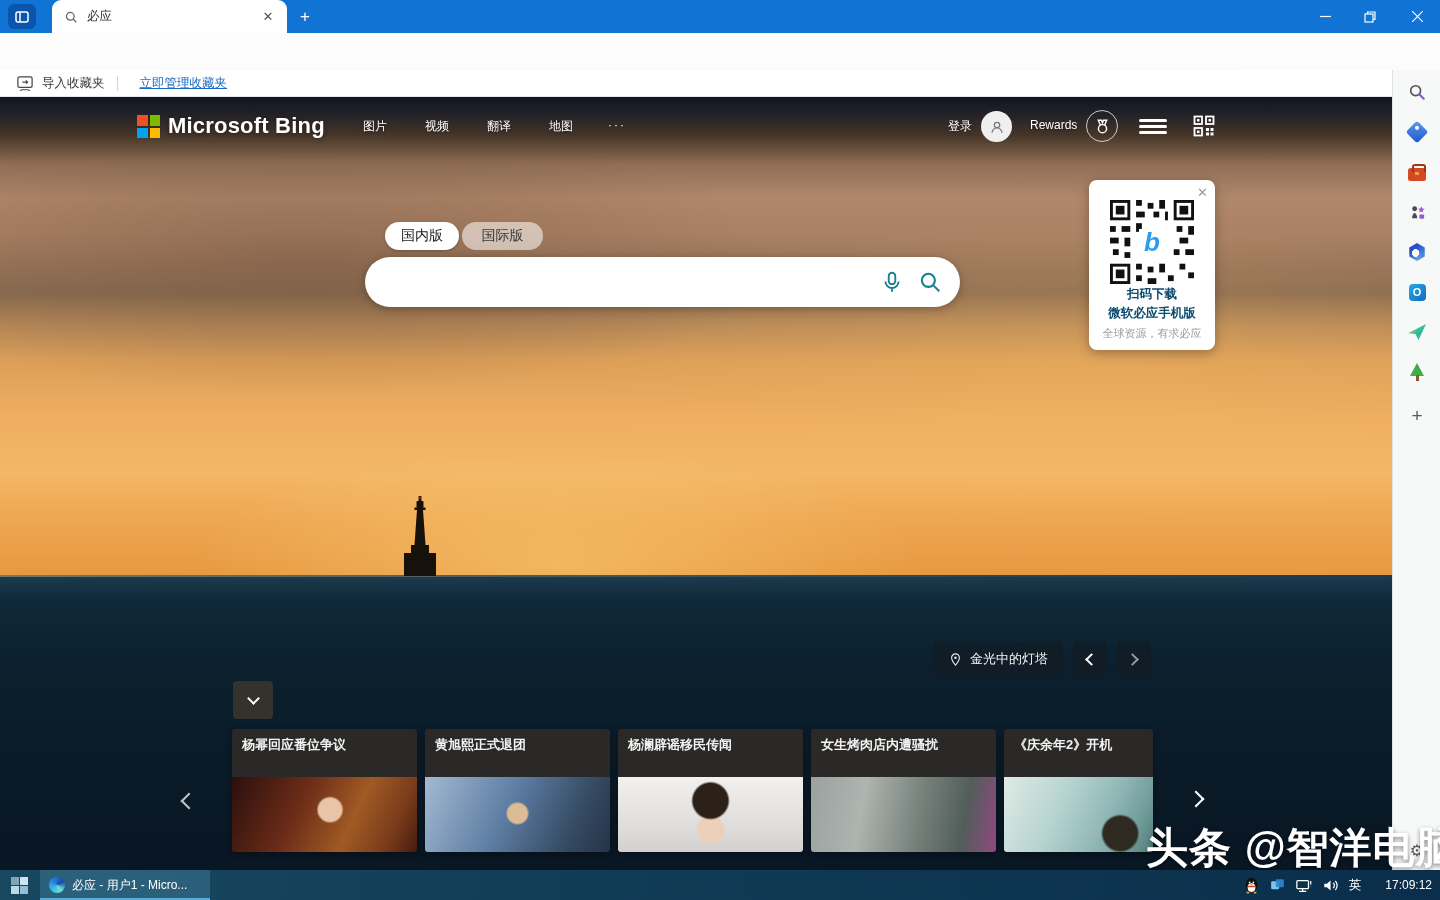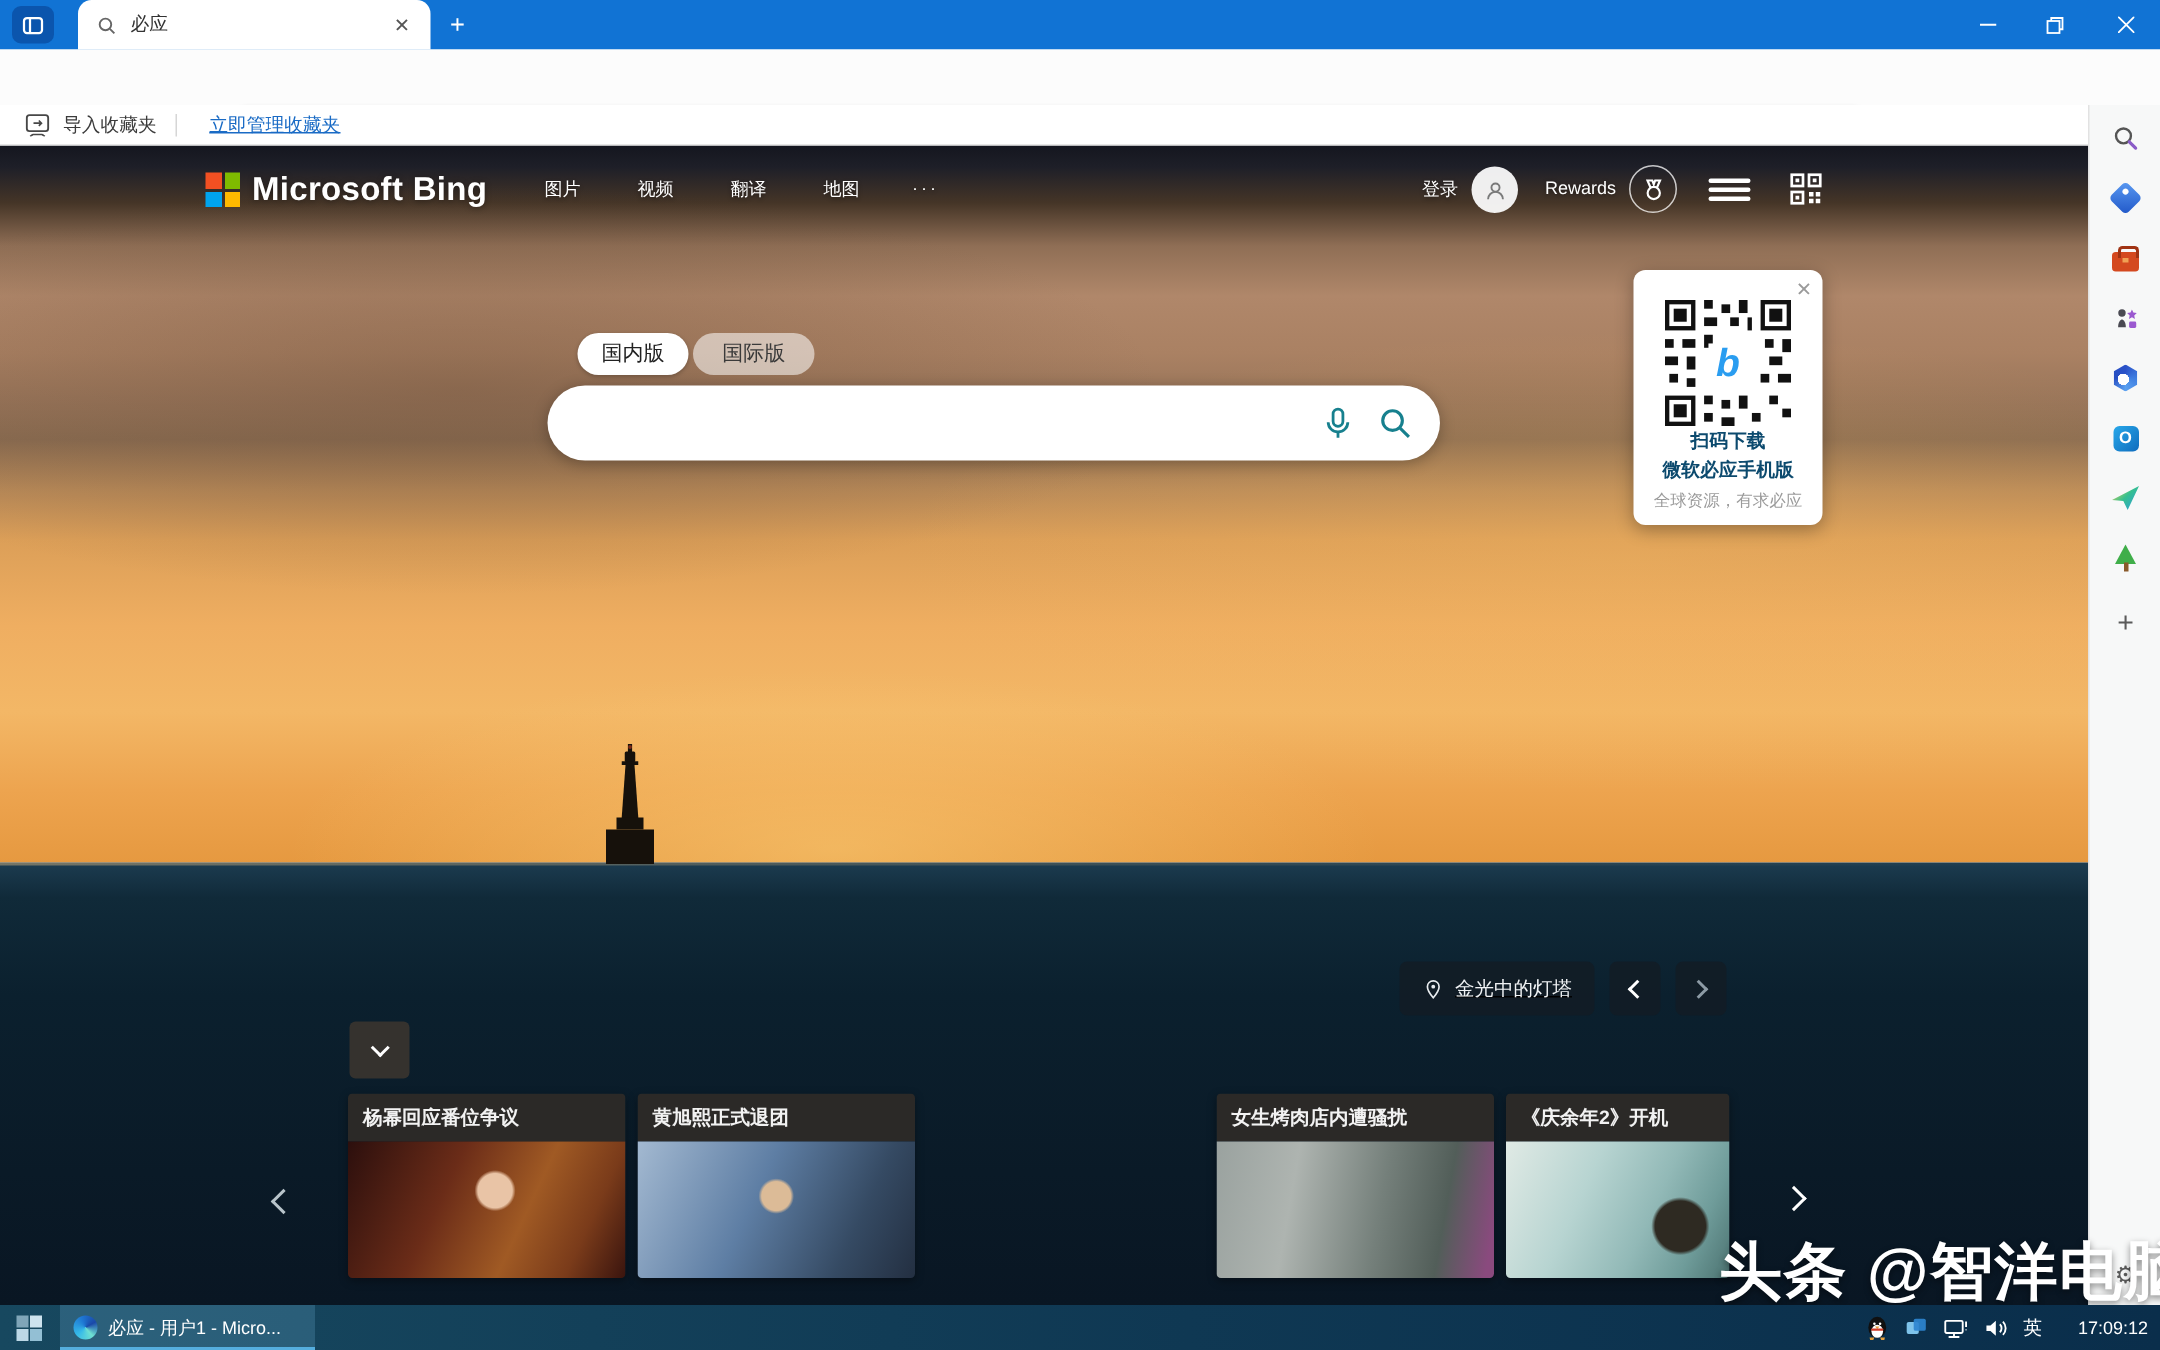--- a/index.html
+++ b/index.html
@@ -65,37 +65,37 @@
   #searchbox .sico { width:24px; height:24px; margin-left:14px; color:#17808e; }
 
   
   #qrpopup { position:absolute; left:1089px; top:83px; width:126px; height:170px; background:#fff; border-radius:8px; box-shadow:0 3px 12px rgba(0,0,0,.3); text-align:center; }
   #qrpopup .close { position:absolute; right:7px; top:5px; font-size:13px; color:#9a9a9a; }
   #qrpopup .l1 { font-size:12.5px; font-weight:bold; color:#0c4a6e; margin-top:2px; }
   #qrpopup .l3 { font-size:11px; color:#9b9b9b; margin-top:4px; }
 
   
   .dkbtn { background:rgba(18,28,36,.82); border-radius:5px; position:absolute; display:flex; align-items:center; justify-content:center; }
-  #locpill { left:933px; top:544px; width:130px; height:36px; gap:7px;text-decoration:underline; }
+  #locpill { left:933px; top:544px; width:130px; height:36px; gap:7px; }
   #locpill span { font-size:13px; color:#f0f3f5; }
   #loc-prev { left:1073px; top:544px; width:34px; height:36px; }
   #loc-next { left:1117px; top:544px; width:34px; height:36px; }
   .chev { display:inline-block; width:9px; height:9px; border-right:2px solid #fff; border-bottom:2px solid #fff; }
   .chev.left { transform:rotate(135deg); margin-left:3px; }
   .chev.right { transform:rotate(-45deg); margin-right:3px; }
   .chev.down { transform:rotate(45deg); margin-top:-4px; }
   .chev.dim { border-color:#8d9ba5; }
   #collapse-btn { left:233px; top:584px; width:40px; height:38px; background:rgba(56,52,46,.95); border-radius:4px; }
   .car-arrow { position:absolute; width:26px; height:40px; display:flex; align-items:center; justify-content:center; }
   .car-arrow .chev { width:12px; height:12px; border-width:2.5px; }
   #car-left { left:174px; top:684px; } #car-left .chev { border-color:#b9c5cb; }
   #car-right { left:1184px; top:682px; }
 
   .card { position:absolute; top:632px; height:123px; border-radius:3px; overflow:hidden; box-shadow:0 2px 6px rgba(0,0,0,.35); }
-  .card .hd { height:32px; background:#2b2927; color:#f2f2f2; font-size:13px; font-weight:bold; line-height:32px; padding-left:10px; white-space:nowrap; overflow:hidden; }
+  .card .hd { height:48px; background:#2b2927; color:#f2f2f2; font-size:13px; font-weight:bold; line-height:32px; padding-left:10px; white-space:nowrap; overflow:hidden; }
   .card .im { height:91px; }
   .im1 { background:radial-gradient(circle at 53% 36%, #e9c4a6 0 10%, rgba(233,196,166,0) 12%), linear-gradient(115deg,#2c0f0d,#6b2c18 35%,#a05a24 62%,#7a3b1a 82%,#3a140e); }
   .im2 { background:radial-gradient(circle at 50% 40%, #dcbb97 0 9%, rgba(220,187,151,0) 11%), linear-gradient(115deg,#a3b9d1,#5e7ea4 42%,#354a63 76%,#232f41); }
   .im3 { background:radial-gradient(circle at 50% 26%, #2b2118 0 15%, rgba(43,33,24,0) 17%), radial-gradient(circle at 50% 58%, #ecd0b9 0 12%, rgba(236,208,185,0) 14%), linear-gradient(180deg,#f3f1ef,#dddbd9 60%,#cac8c6); }
   .im4 { background:linear-gradient(100deg,#9aa29f,#aeb4b0 28%,#75807b 58%,#525e59 80%,#8a4a7e 97%); }
   .im5 { background:radial-gradient(circle at 78% 62%, #2e2a22 0 13%, rgba(46,42,34,0) 15%), linear-gradient(115deg,#e0eae5,#b7d4d1 35%,#92b9b7 62%,#6f9c9a 82%,#4c7371); }
 
   
   #sidebar { position:absolute; left:1392px; top:70px; width:48px; height:800px; background:#f7f8f8; border-left:1px solid #e2e2e2; }
   .sb { position:absolute; left:14px; width:20px; height:20px; display:flex; align-items:center; justify-content:center; }
@@ -392,20 +392,24 @@
       </div>
 
     <div class="card" style="left:232px;width:185px">
       <div class="hd">杨幂回应番位争议</div>
       <div class="im im1"></div>
     </div>
     <div class="card" style="left:425px;width:185px">
       <div class="hd">黄旭熙正式退团</div>
       <div class="im im2"></div>
     </div>
+    <div class="card" style="left:618px;width:185px">
+      <div class="hd">杨澜辟谣移民传闻</div>
+      <div class="im im3"></div>
+    </div>
     <div class="card" style="left:811px;width:185px">
       <div class="hd">女生烤肉店内遭骚扰</div>
       <div class="im im4"></div>
     </div>
     <div class="card" style="left:1004px;width:149px">
       <div class="hd">《庆余年2》开机</div>
       <div class="im im5"></div>
     </div>
   </div>
 

